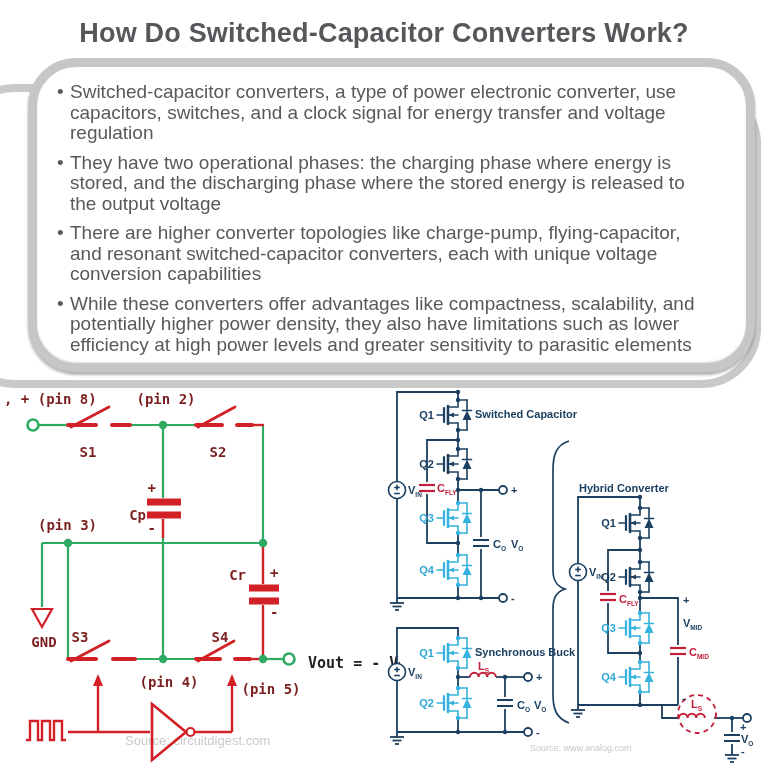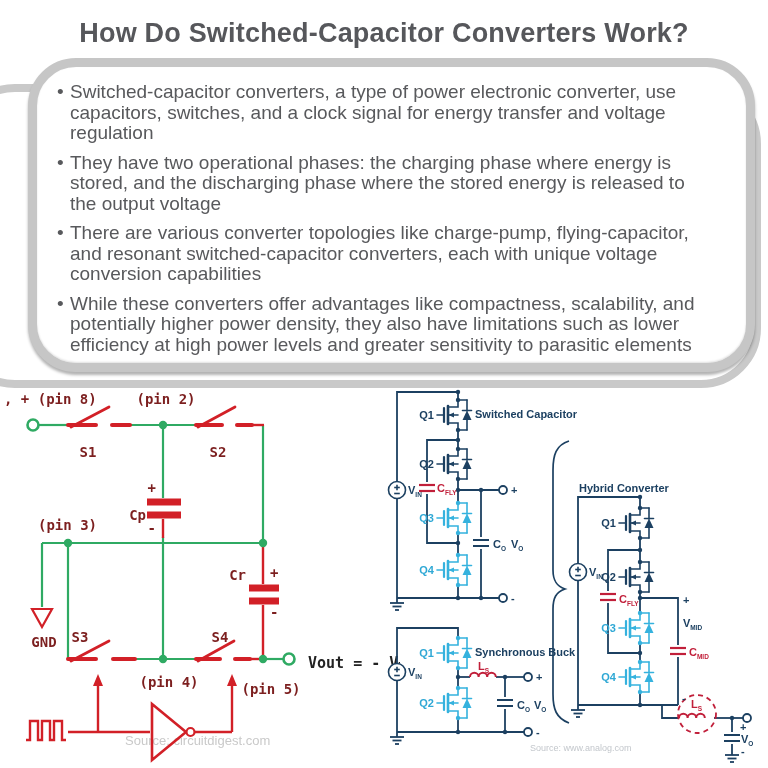--- a/index.html
+++ b/index.html
@@ -44,21 +44,21 @@
       <li>
         <span class="dot">•</span>
         <span>Switched-capacitor converters, a type of power electronic converter, use capacitors, switches, and a clock signal for energy transfer and voltage regulation</span>
       </li>
       <li>
         <span class="dot">•</span>
         <span>They have two operational phases: the charging phase where energy is stored, and the discharging phase where the stored energy is released to the output voltage</span>
       </li>
       <li>
         <span class="dot">•</span>
-        <span>There are various converter topologies like charge-pump, flying-capacitor, and resonant switched-capacitor converters, each with unique voltage conversion capabilities</span>
+        <span>There are higher converter topologies like charge-pump, flying-capacitor, and resonant switched-capacitor converters, each with unique voltage conversion capabilities</span>
       </li>
       <li>
         <span class="dot">•</span>
         <span>While these converters offer advantages like compactness, scalability, and potentially higher power density, they also have limitations such as lower efficiency at high power levels and greater sensitivity to parasitic elements</span>
       </li>
     </ul>
   </div>
 
   <svg id="leftsvg" width="400" height="388" viewBox="0 0 400 388">
 

